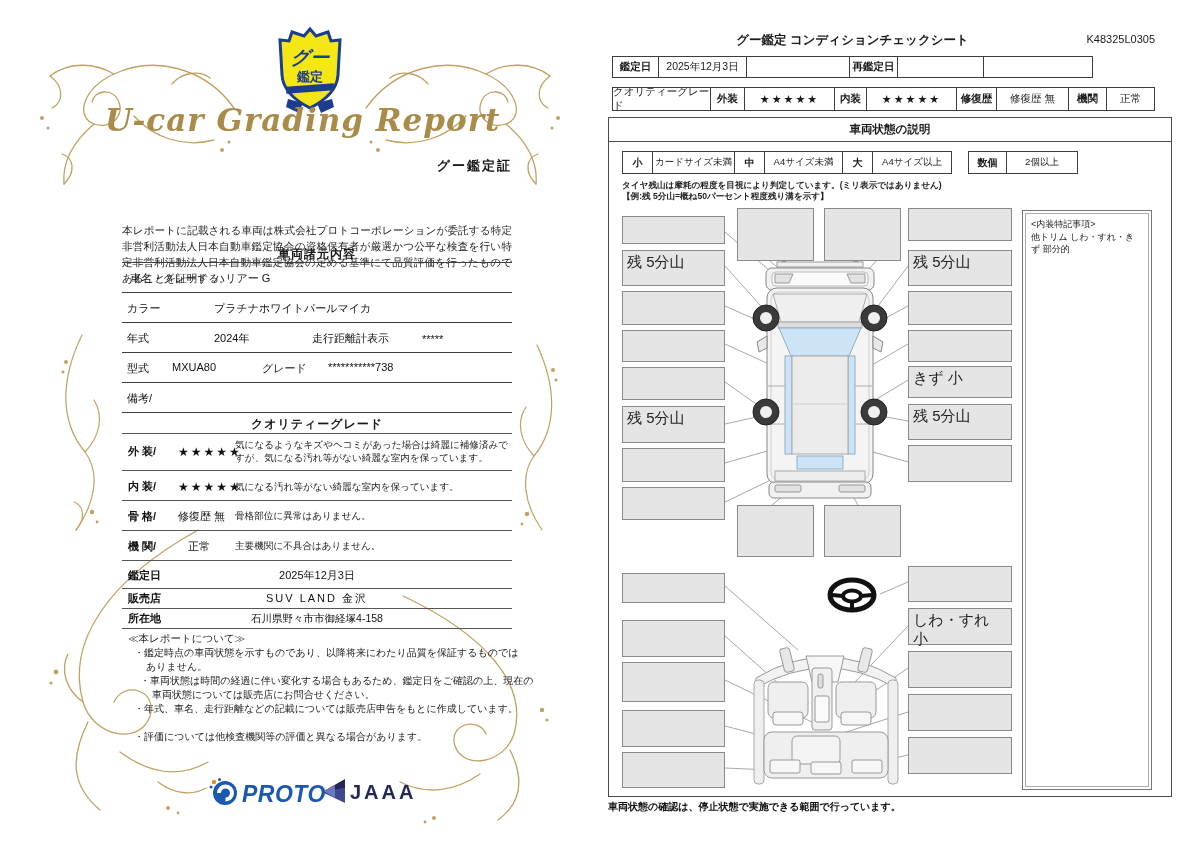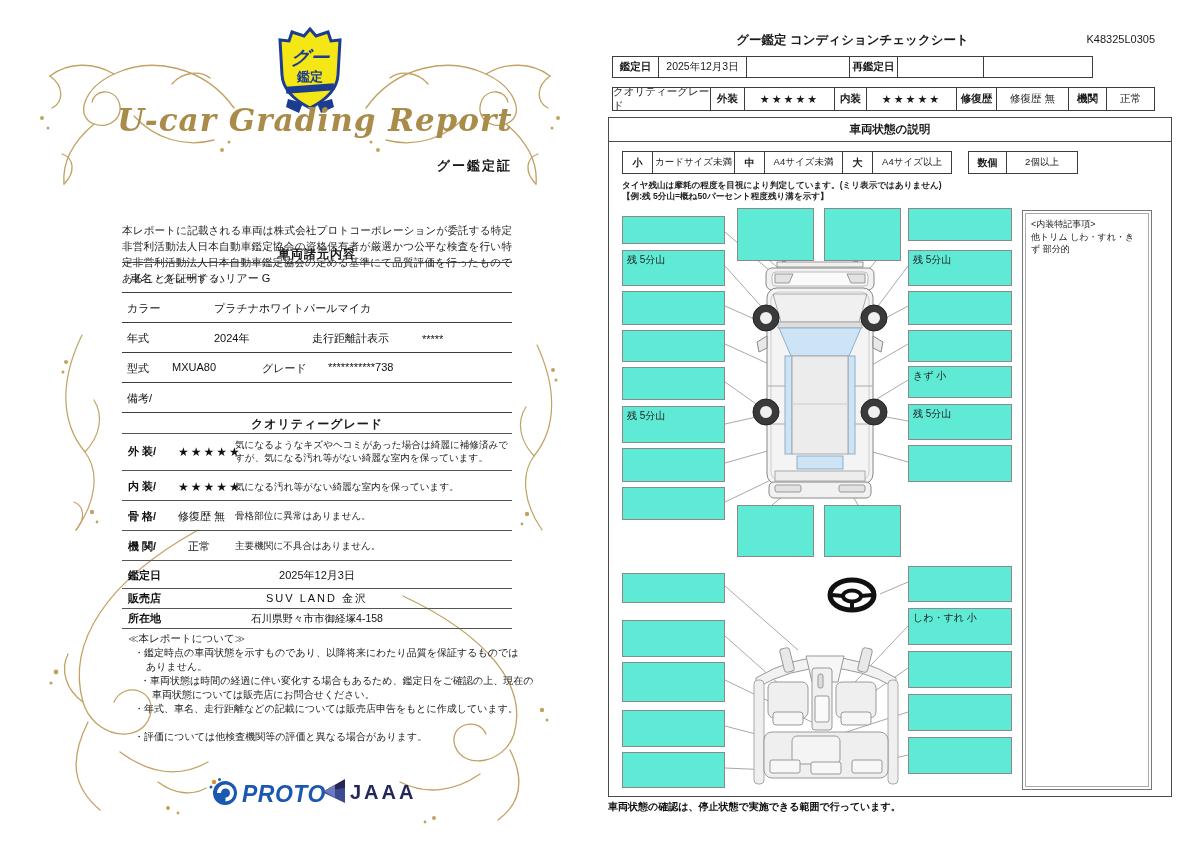--- a/index.html
+++ b/index.html
@@ -5,21 +5,21 @@
   html,body { margin:0; padding:0; background:#e9e9e9; }
   .sheet { position:relative; width:1200px; height:848px; background:#ffffff;
            font-family:"Liberation Sans",sans-serif; color:#1a1a1a; overflow:hidden; }
   .abs { position:absolute; }
   .txt { position:absolute; white-space:nowrap; }
   .hline { position:absolute; border-top:1px solid #3d3d3d; height:0; }
   .glhline { position:absolute; border-top:1px solid #555; height:0; }
 
   
   .report-title { font-family:"DejaVu Serif",serif; font-style:italic; font-weight:bold;
-                  color:#a98c4a; font-size:31px; letter-spacing:1px; text-align:center; }
+                  color:#a98c4a; font-size:31px; letter-spacing:1px; text-align:left; }
   .cert-label { font-size:13px; font-weight:bold; text-align:right; letter-spacing:2px; }
   .intro { font-size:10.6px; line-height:1.5; text-align:justify; color:#222;
            font-family:"Liberation Serif",serif;margin-top:44px; }
   .sec-title { font-size:12px; font-weight:bold; text-align:center; letter-spacing:1px; }
   .flabel { font-size:11px; color:#111; }
   .fvalue { font-size:11px; color:#111; }
   .stars { letter-spacing:2px; font-size:12px; color:#111; }
   .gdesc { font-size:9.6px; line-height:1.35; color:#222; white-space:normal; }
   .about-title { font-size:10.5px; color:#222; }
   .about-item { font-size:10px; line-height:1.38; color:#222; white-space:normal;
@@ -34,21 +34,21 @@
   .cell { border-right:1px solid #3d3d3d; display:flex; align-items:center; justify-content:center;
           font-size:10.5px; box-sizing:border-box; overflow:hidden; }
   .cell:last-child { border-right:none; }
   .cell.b { font-weight:bold; }
   .rstars { letter-spacing:2px; font-size:11px; }
   .main-box { position:absolute; border:1.8px solid #4a4a4a; background:#fff; box-sizing:border-box; }
   .cond-title { position:absolute; left:608px; top:117px; width:564px; height:25px;
                 line-height:25px; text-align:center; font-weight:bold; font-size:11.5px;
                 border-bottom:1.5px solid #4a4a4a; box-sizing:border-box; }
   .note-line { position:absolute; font-size:8.6px; font-weight:bold; color:#222; white-space:nowrap; }
-  .dbox { position:absolute; border:1px solid #8a8a8a; background:#5eead4; font-size:10px;
+  .dbox { position:absolute; border:1px solid #8a8a8a; background:#e5e5e5; font-size:15px;
           padding:2px 4px; color:#222; box-sizing:border-box; }
   .notes-box { position:absolute; border:1.5px solid #777; background:#fff; box-sizing:border-box; }
   .notes-inner { position:absolute; inset:2px; border:1px solid #aaa; padding:4px 5px;
                  font-size:9px; line-height:1.4; color:#222; }
   .footer-note { font-size:10px; font-weight:bold; color:#111;font-family:Liberation Mono, monospace; }
 </style>
 </head>
 <body>
 
 <div class="sheet">

